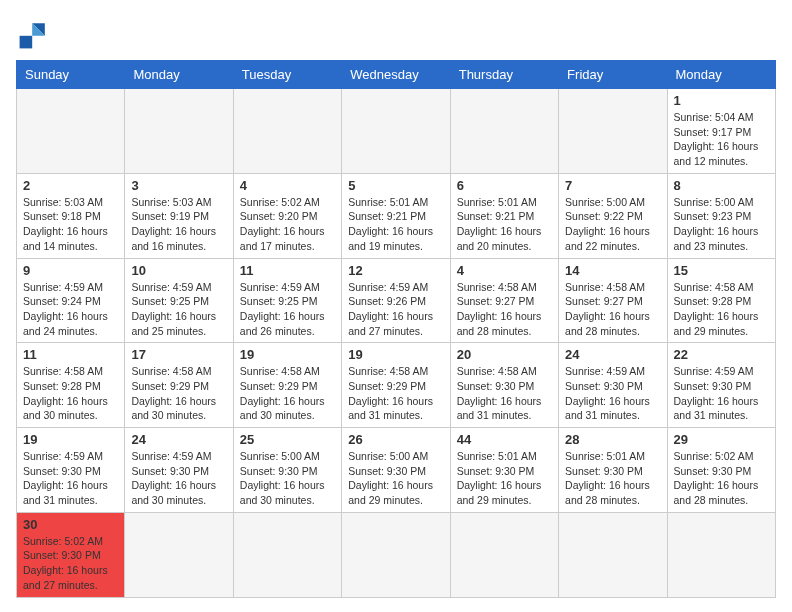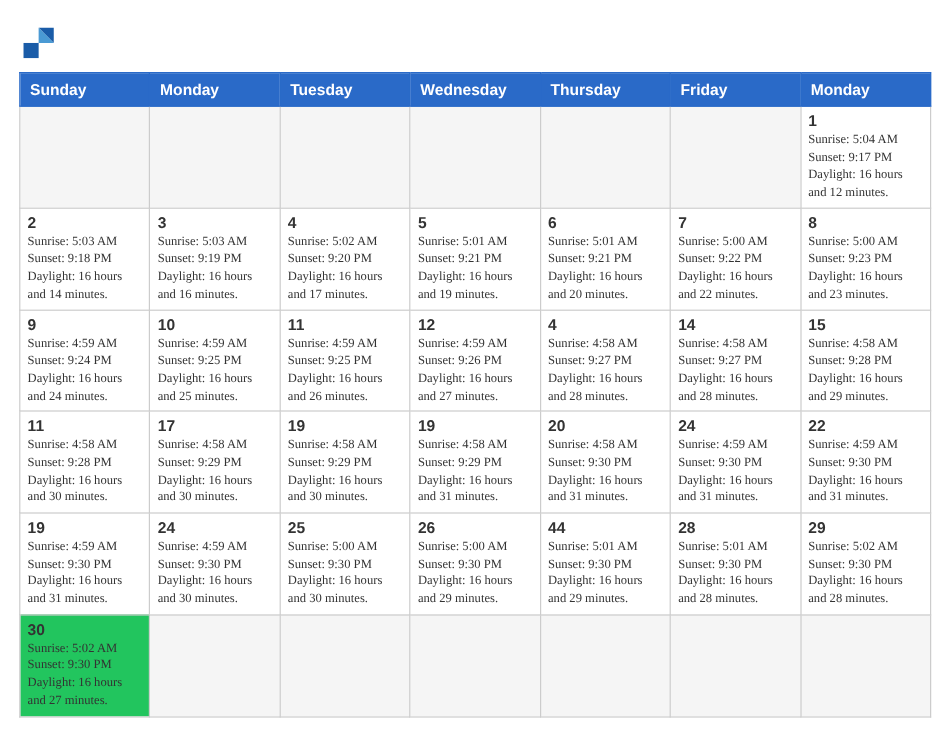--- a/index.html
+++ b/index.html
@@ -51,21 +51,21 @@
       width: 100%;
       border-collapse: collapse;
       font-size: 11px;
     }
     .calendar-table th {
       background-color: #2a6ac8;
       color: #fff;
       text-align: left;
       padding: 6px 8px;
       font-size: 13px;
-      font-weight: bold;
+      font-weight: normal;
       border: 1px solid #2a6ac8;
     }
     .calendar-table td {
       border: 1px solid #ccc;
       vertical-align: top;
       padding: 4px 6px;
       width: calc(100% / 7);
       min-height: 70px;
       background: #fff;
     }
@@ -76,24 +76,23 @@
       font-size: 13px;
       font-weight: bold;
       color: #333;
       display: block;
       margin-bottom: 2px;
     }
     .day-info {
       color: #333;
       line-height: 1.4;
       font-size: 10.5px;
-      font-family: Liberation Serif, serif;
     }
     .last-row td {
-      background: #22c55e;
+      background: #ef4444;
     }
   </style>
 </head>
 <body>
 
 <div class="header-section">
   <div class="logo">
     <svg class="logo-icon" viewBox="0 0 40 40" xmlns="http://www.w3.org/2000/svg">
       <polygon points="18,8 32,8 32,22" fill="#1a5ca8"></polygon>
       <polygon points="18,8 32,22 18,22" fill="#4a9ad4"></polygon>

